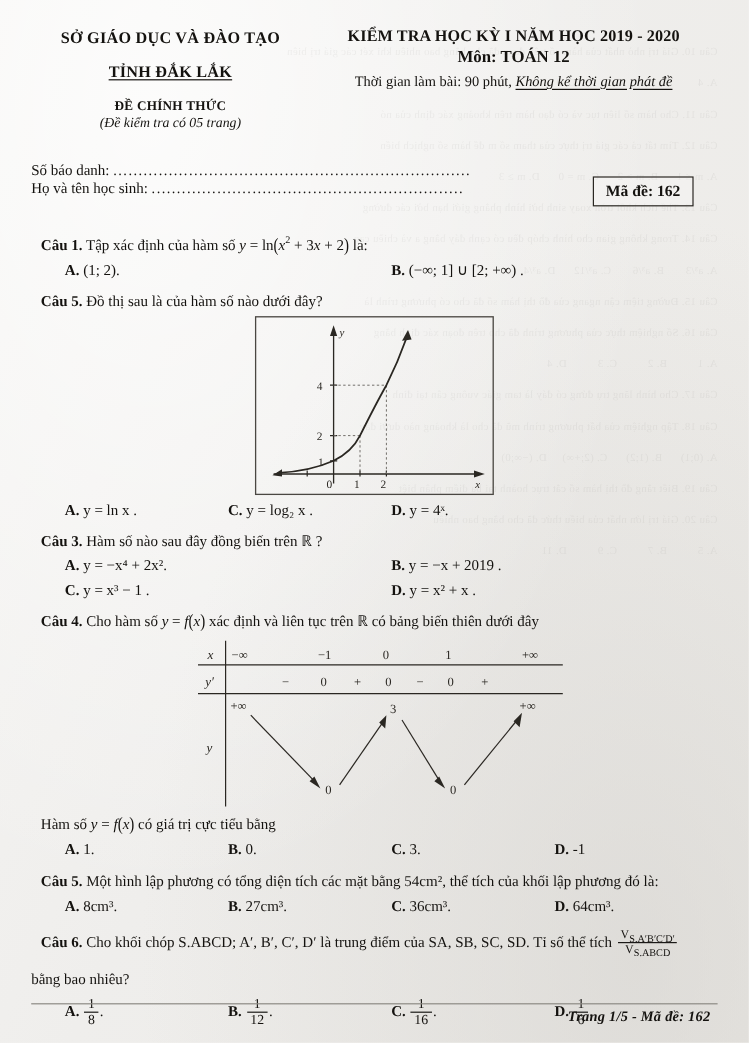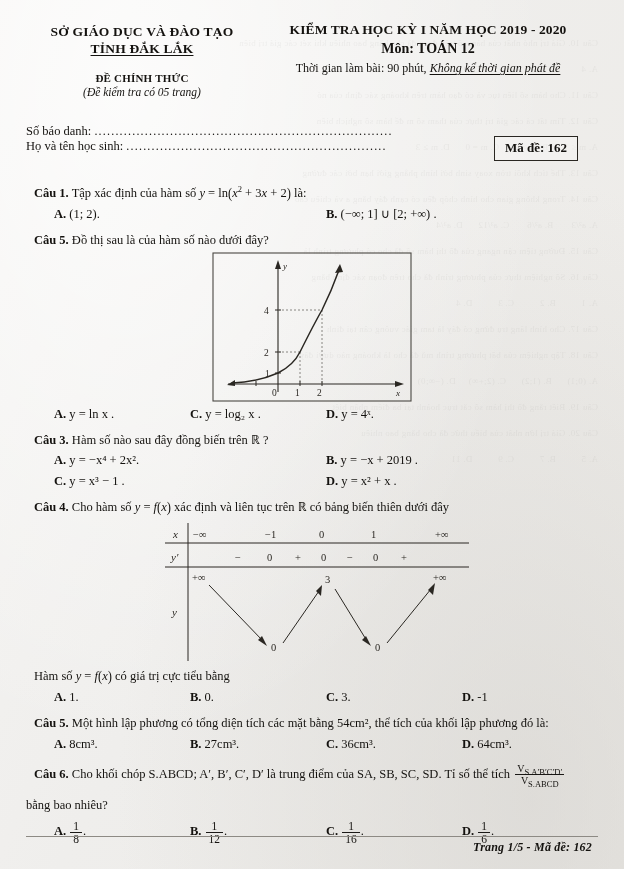--- a/index.html
+++ b/index.html
@@ -35,21 +35,21 @@
     white-space:pre-wrap;
   }
   .sheet{position:absolute;inset:0;padding:0 26px;box-sizing:border-box;}
 
   
   .hdr{display:flex;padding-top:22px;}
   .hdr-l{width:232px;text-align:center;padding-top:2px;}
   .hdr-r{flex:1;text-align:center;}
   .u{text-decoration:underline;text-underline-offset:2px;}
   .l1{font-size:13.5px;font-weight:bold;letter-spacing:.2px;}
-  .l2{font-size:13.5px;font-weight:bold;letter-spacing:.2px;margin-top:1px;}
+  .l2{font-size:13.5px;font-weight:bold;letter-spacing:.2px;margin-top:12px;}
   .dcthuc{font-size:11px;font-weight:bold;margin-top:15px;letter-spacing:.2px;}
   .dctrang{font-size:11.5px;font-style:italic;margin-top:2px;}
   .r1{font-size:13.5px;font-weight:bold;letter-spacing:.1px;}
   .r2{font-size:14px;font-weight:bold;margin-top:3px;}
   .r3{font-size:12px;margin-top:4px;}
 
   
   .info{margin-top:26px;position:relative;height:52px;}
   .info-line{font-size:12.5px;white-space:nowrap;}
   .info-line .dots{letter-spacing:1.2px;font-size:12px;}

